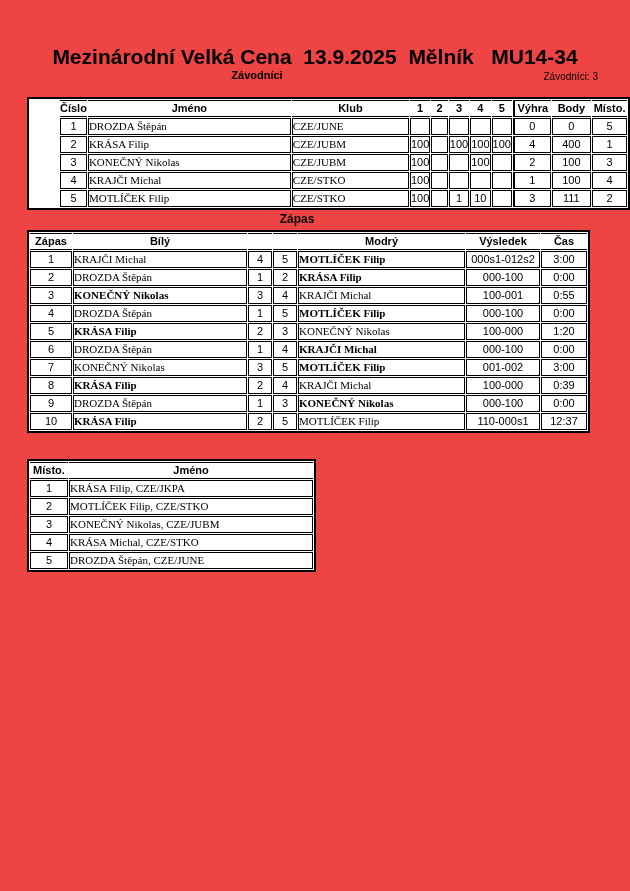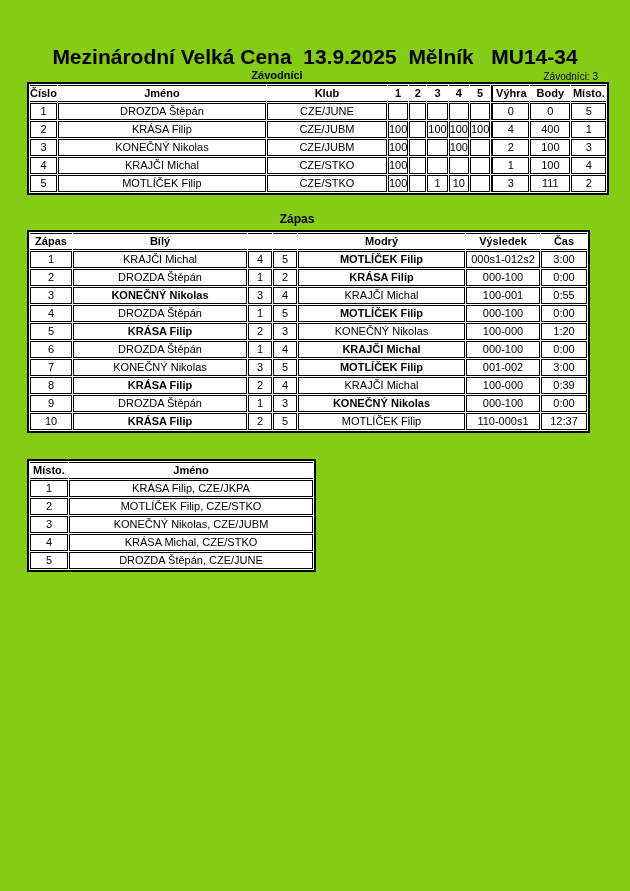--- a/index.html
+++ b/index.html
@@ -1,39 +1,38 @@
 <!DOCTYPE html>
 <html><head>
 <meta charset="utf-8">
 <style>
   html, body { margin:0; padding:0; background:#ffffff; }
   .page {
     position: relative;
     width: 630px;
     height: 891px;
-    background: #84cc16;
+    background: #ef4444;
     color: #000;
     font-family: "Liberation Sans", sans-serif;
     overflow: hidden;
   }
   .title {
     position: absolute;
     top: 45px; left: 5px; width: 620px;
     text-align: center;
     font-size: 21px;
     font-weight: bold;
     white-space: pre;
   }
   .subtitle {
     position: absolute;
     top: 69px; left: 0; width: 514px;
     text-align: center;
     font-size: 11px;
     font-weight: bold;
-    margin-left: 20px;
   }
   .count {
     position: absolute;
     top: 71px; right: 32px;
     font-size: 10px;
   }
   .sec-title {
     position: absolute;
     text-align: center;
     font-size: 12px;
@@ -43,21 +42,21 @@
   .sec-poradi { top: 442px; left: 0; width: 340px; }
 
   table.t {
     position: absolute;
     border-collapse: separate;
     border-spacing: 1px;
     border: 2px solid #000;
     table-layout: fixed;
     background: #fff;
   }
-  .t1 { top: 82px;  left: 27px; }
+  .t1 { top: 97px;  left: 27px; padding-left: 30px; }
   .t2 { top: 230px; left: 27px; }
   .t3 { top: 459px; left: 27px; }
 
   table.t td, table.t th {
     box-sizing: border-box;
     border: 1px solid #000;
     height: 17px;
     font-size: 11px;
     line-height: 13px;
     padding: 0;
@@ -65,21 +64,21 @@
     white-space: nowrap;
     overflow: visible;
   }
   table.t th {
     font-weight: bold;
     border-left: none;
     border-right: none;
     text-align: center;
   }
   table.t .thickL { border-left: 2px solid #000; }
-  .left  { text-align: center; padding-left: 5px; }
+  .left  { text-align: left; padding-left: 5px; font-family: Liberation Serif, serif; }
   .ctr   { text-align: center; }
   th.hleft { text-align: left; padding-left: 1px; }
   th.ovf  { font-size: 12.5px; margin-left: 48px; }
   td.name[data-bold="true"] { font-weight: bold; }
 </style>
 </head>
 <body>
 
 <div class="page">
 

